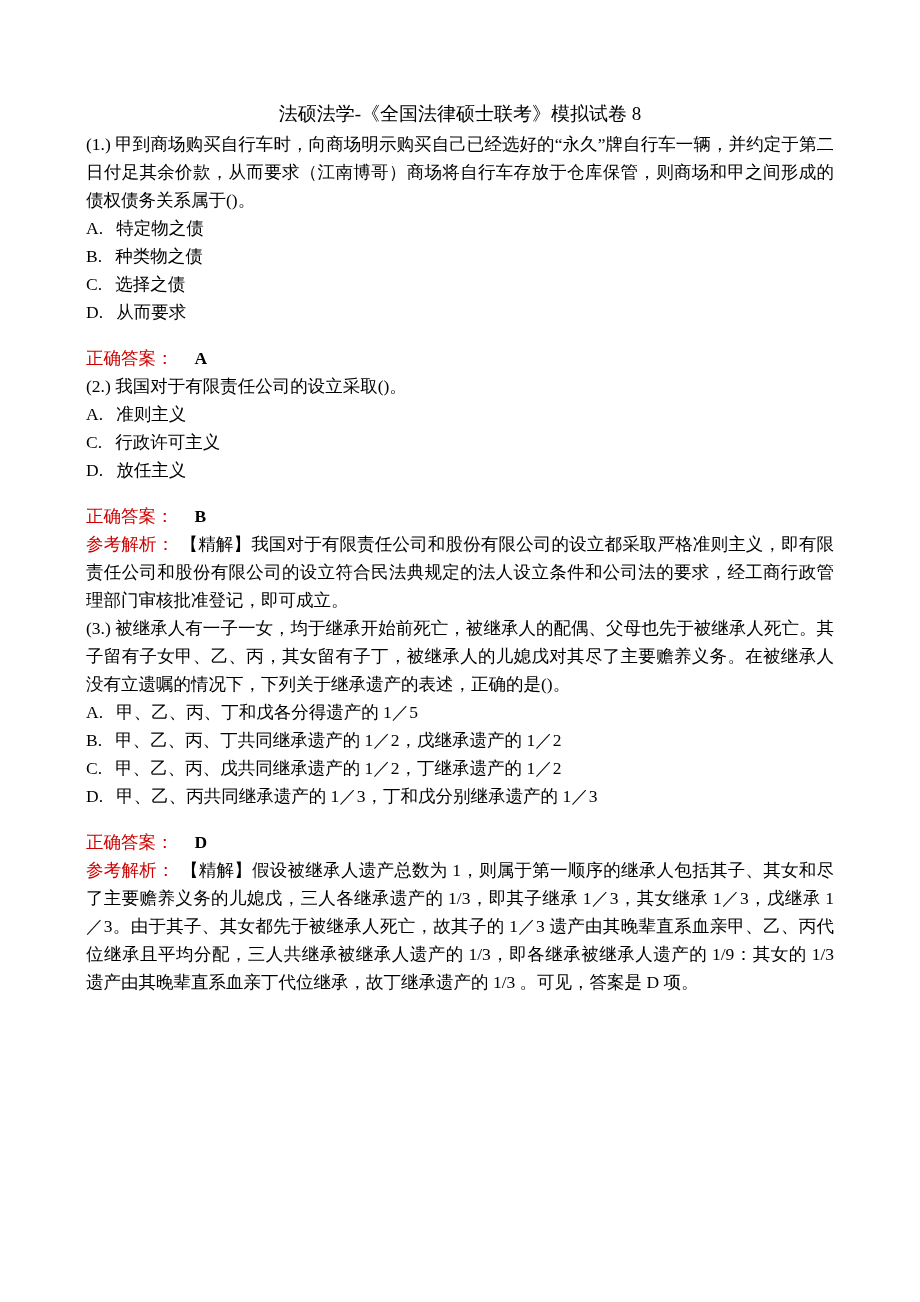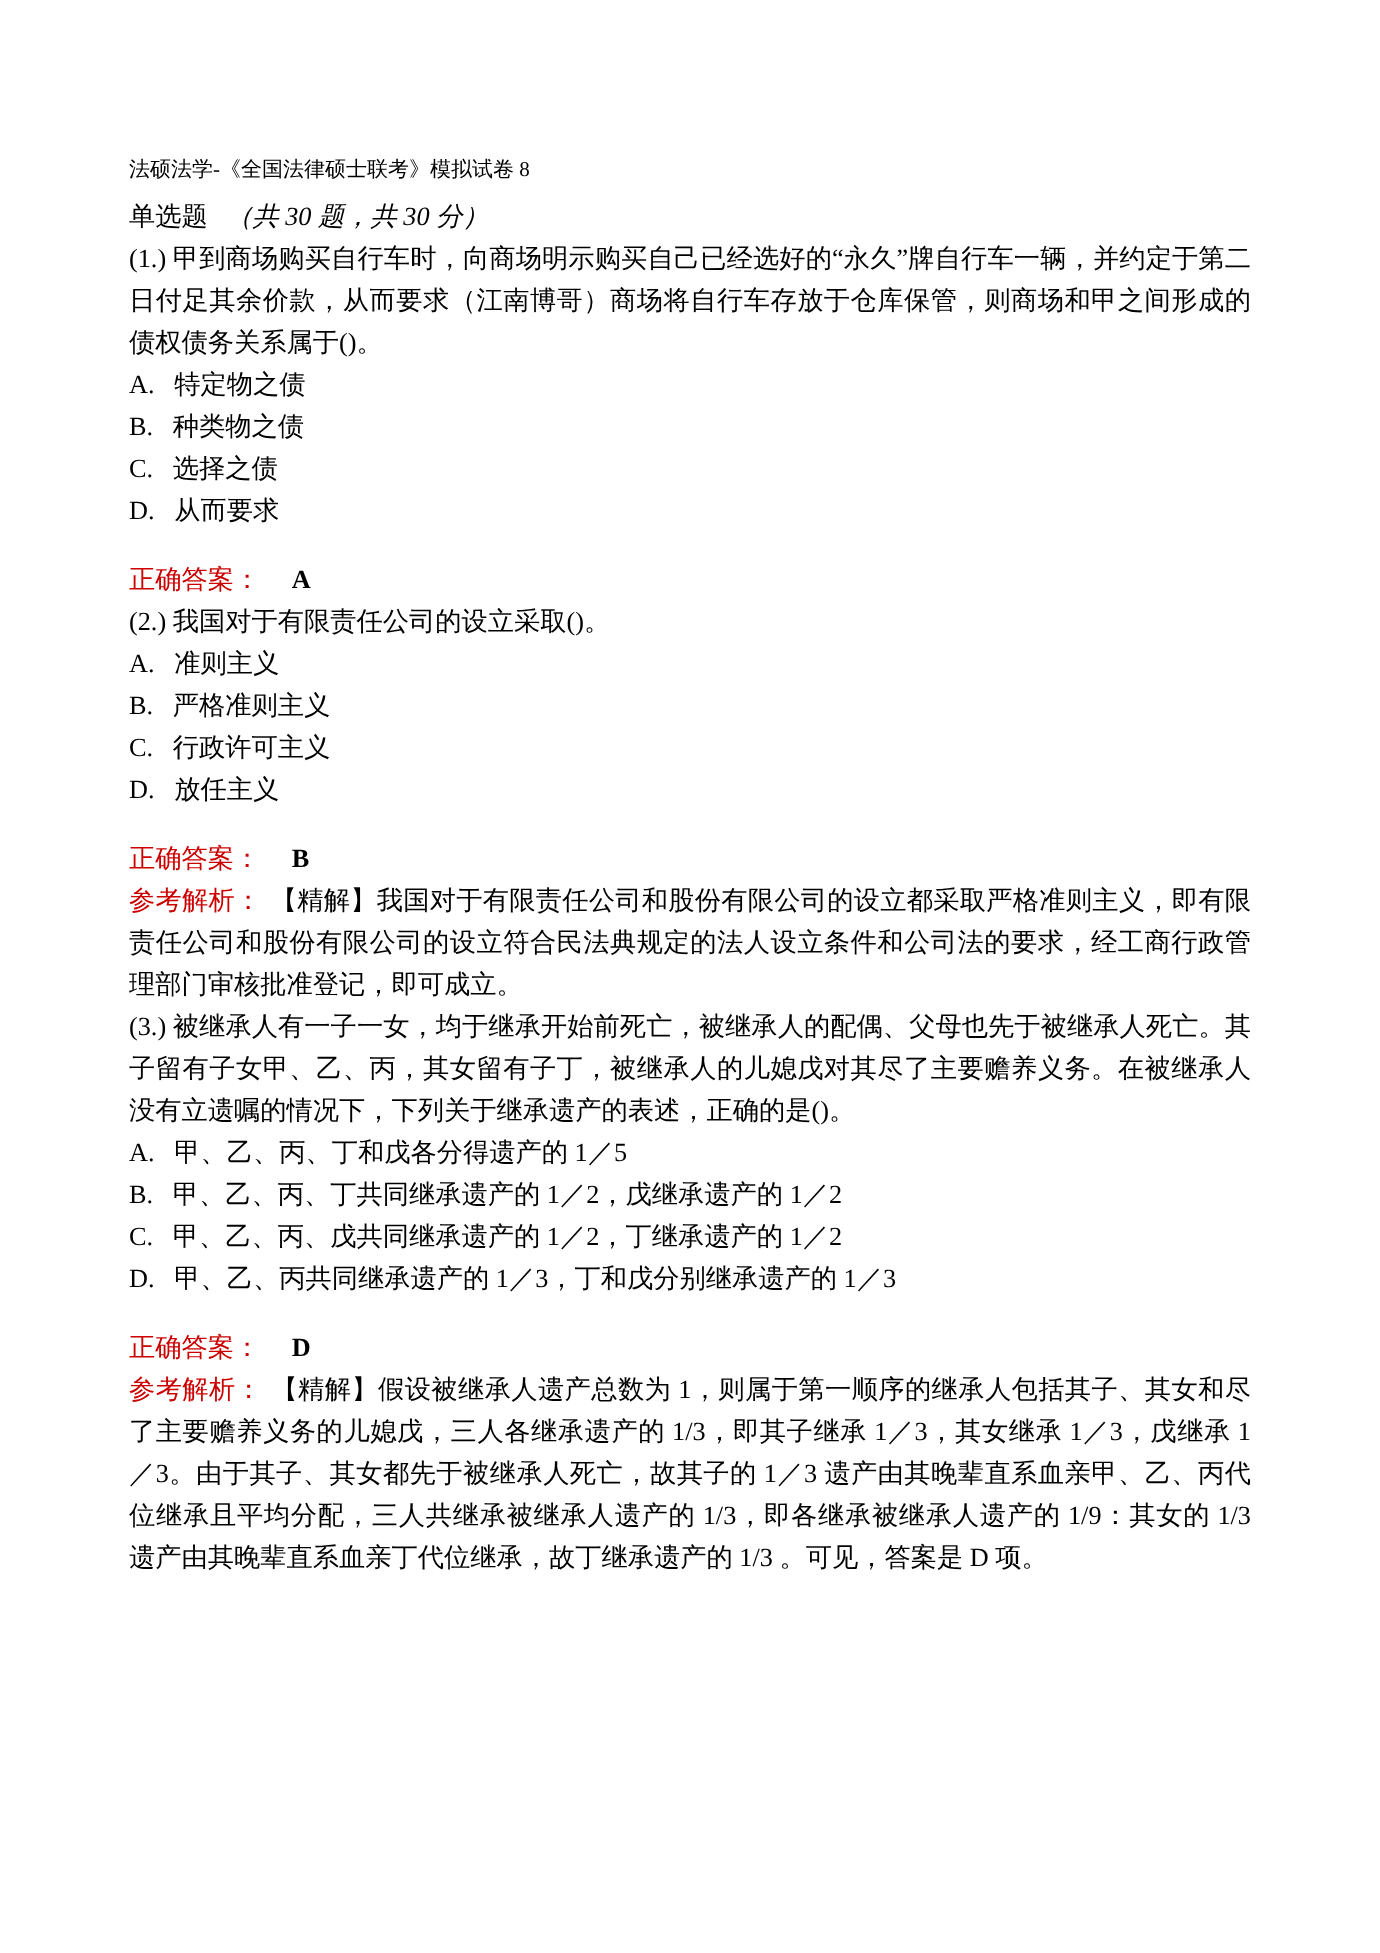--- a/index.html
+++ b/index.html
@@ -11,23 +11,23 @@
     font-family: "Liberation Serif", "DejaVu Serif", serif;
     color: #000000;
     font-size: 17.5px;
     line-height: 28px;
     overflow: hidden;
   }
   .page {
     padding: 100px 86px 40px 86px;
   }
   .title {
-    font-size: 14px;
+    font-size: 19px;
     font-weight: normal;
-    text-align: left;
+    text-align: center;
     line-height: 28px;
     margin-bottom: 2px;
   }
   .section-line { line-height: 28px; }
   .sec-label { margin-right: 0.45em; }
   .sec-meta { font-style: italic; }
   .stem, .analysis {
     text-align: justify;
     line-height: 28px;
   }
@@ -39,24 +39,20 @@
   .answer-letter { font-weight: bold; }
   .analysis-label { margin-right: 0.35em; }
 </style>
 </head>
 <body>
 
 <div class="page">
 
   <h1 class="title">法硕法学-《全国法律硕士联考》模拟试卷 8</h1>
 
-  <p class="section-line">
-    <span class="sec-label">单选题</span>
-    <span class="sec-meta">（共 30 题，共 30 分）</span>
-  </p>
 
   <section class="question">
     <p class="stem">(1.) 甲到商场购买自行车时，向商场明示购买自己已经选好的“永久”牌自行车一辆，并约定于第二日付足其余价款，从而要求（江南博哥）商场将自行车存放于仓库保管，则商场和甲之间形成的债权债务关系属于()。</p>
     <p class="option">
       <span class="opt-letter">A.</span><span class="opt-text">特定物之债</span>
     </p>
     <p class="option">
       <span class="opt-letter">B.</span><span class="opt-text">种类物之债</span>
     </p>
     <p class="option">
@@ -67,23 +63,20 @@
     </p>
     <p class="answer-line">
       <span class="red answer-label">正确答案：</span><span class="answer-letter">A</span>
     </p>
   </section>
 
   <section class="question">
     <p class="stem">(2.) 我国对于有限责任公司的设立采取()。</p>
     <p class="option">
       <span class="opt-letter">A.</span><span class="opt-text">准则主义</span>
-    </p>
-    <p class="option">
-      <span class="opt-letter">B.</span><span class="opt-text">严格准则主义</span>
     </p>
     <p class="option">
       <span class="opt-letter">C.</span><span class="opt-text">行政许可主义</span>
     </p>
     <p class="option">
       <span class="opt-letter">D.</span><span class="opt-text">放任主义</span>
     </p>
     <p class="answer-line">
       <span class="red answer-label">正确答案：</span><span class="answer-letter">B</span>
     </p>

